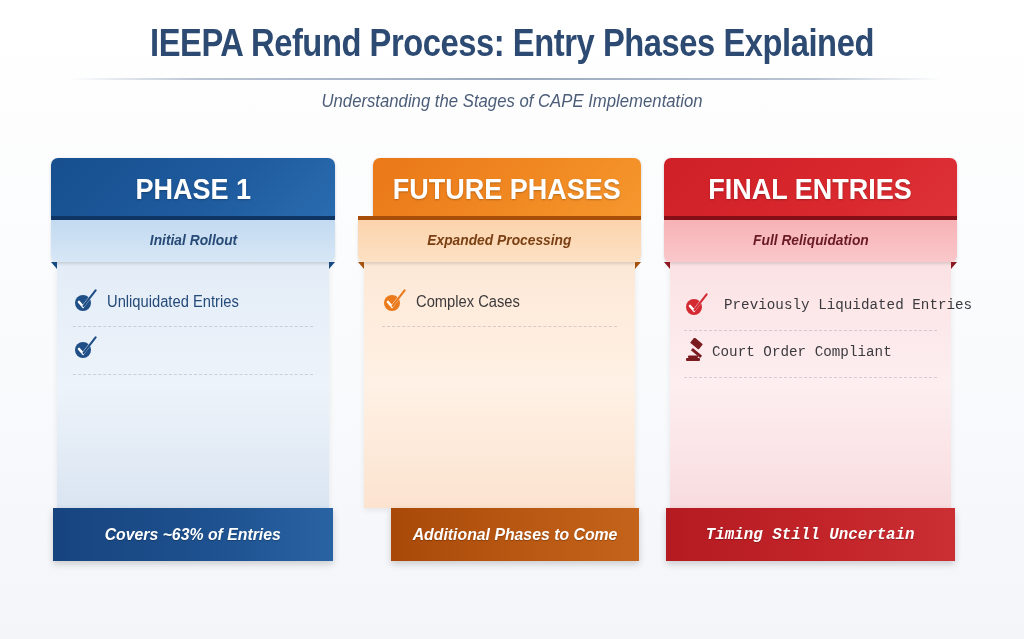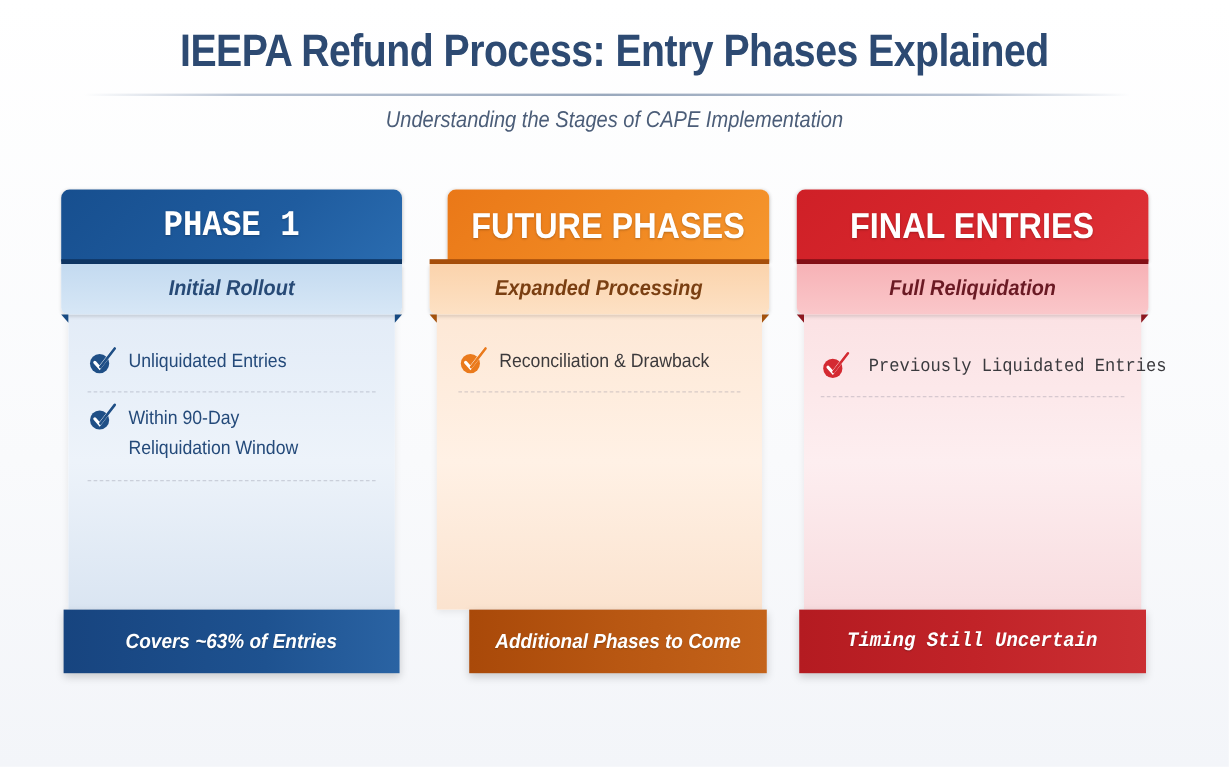--- a/index.html
+++ b/index.html
@@ -19,35 +19,36 @@
   }
   .subtitle {
     position:absolute; left:0; width:1024px; top:90px; text-align:center;
     font-size:19px; font-style:italic; color:#4b5d78;
     transform: scaleX(0.88); transform-origin: 50% 50%;
   }
   .card { position:absolute; top:158px; }
   .card .body {
     position:absolute; left:6px; right:6px; top:104px; height:246px;
     box-shadow: 0 2px 6px rgba(0,0,0,0.08);
+    text-align: center;
   }
   .card .head {
     position:absolute; left:0; right:0; top:0; height:60px;
     border-radius:7px 7px 0 0; text-align:center;
     color:#fff; font-weight:bold; font-size:30px; line-height:62px;
     box-shadow: 0 1px 3px rgba(0,0,0,0.2);
   }
   .card .head span { display:inline-block; transform:scaleX(0.9); text-shadow: 0 1px 2px rgba(0,0,0,0.25); }
   .card .band {
     position:absolute; left:0; right:0; top:58px; height:4px;
   }
   .card .sub {
     position:absolute; left:0; right:0; top:62px; height:42px;
     border-radius:0 0 6px 6px; text-align:center;
-    font-size:18px; font-style:italic; font-weight:bold; line-height:40px;
+    font-size:15px; font-style:italic; font-weight:bold; line-height:40px;
     box-shadow: 0 2px 3px rgba(0,0,0,0.12);
   }
   .card .sub span { display:inline-block; transform:scaleX(0.92); }
   .fold { position:absolute; top:104px; width:0; height:0; }
   .fold.l { left:0; border-top:7px solid; border-left:6px solid transparent; }
   .fold.r { right:0; border-top:7px solid; border-right:6px solid transparent; }
   .items { position:absolute; left:22px; right:22px; top:120px; }
   .item {
     position:relative; display:flex; align-items:flex-start;
     border-bottom:1px dashed rgba(120,120,140,0.28);
@@ -57,21 +58,21 @@
   .item .txt { font-size:16px; line-height:25px; transform:scaleX(0.92); transform-origin:0 50%; white-space:nowrap; }
   .foot {
     position:absolute; left:2px; right:2px; top:350px; height:53px;
     text-align:center; color:#fff; font-style:italic; font-weight:bold; font-size:17px; line-height:53px;
     box-shadow: 0 3px 7px rgba(0,0,0,0.18);
   }
   .foot span { display:inline-block; transform:scaleX(0.93); text-shadow:0 1px 1px rgba(0,0,0,0.25); }
 
   
   #c1 { left:51px; width:284px; }
-  #c1 .head { background: linear-gradient(135deg,#174f8f 0%,#1f5c9f 60%,#2a6cb0 100%); font-family: Liberation Mono, monospace; }
+  #c1 .head { background: linear-gradient(135deg,#174f8f 0%,#1f5c9f 60%,#2a6cb0 100%); }
   #c1 .band { background:#0e3563; }
   #c1 .sub { background: linear-gradient(180deg,#c3daf0 0%,#d7e7f6 100%); color:#274a76; }
   #c1 .fold { color:#174a82; }
   #c1 .fold.l, #c1 .fold.r { border-top-color:#174a82; }
   #c1 .body { background: linear-gradient(180deg,#e3ecf7 0%,#edf3fa 50%,#dae5f2 100%); }
   #c1 .txt { color:#244a7a; }
   #c1 .foot { background: linear-gradient(90deg,#17447f 0%,#1e5290 60%,#2a63a3 100%); }
 
   
   #c2 { left:358px; width:283px; }
@@ -110,45 +111,41 @@
           <path d="M10 19.5 L22 4" stroke="#1f4f86" stroke-width="2.2" fill="none" stroke-linecap="round" transform="translate(0.6,-0.6)"></path>
         </svg>
         <span class="txt">Unliquidated Entries</span>
       </div>
       <div class="item" style="padding-bottom:14px;">
         <svg class="ico" viewBox="0 0 26 26">
           <circle cx="10" cy="16" r="8" fill="#1f4f86"></circle>
           <path d="M6 15 L10 19.5 L22 4" stroke="#fff" stroke-width="2.6" fill="none" stroke-linecap="round"></path>
           <path d="M10 19.5 L22 4" stroke="#1f4f86" stroke-width="2.2" fill="none" stroke-linecap="round" transform="translate(0.6,-0.6)"></path>
         </svg>
-        <div>
-          <div class="txt">Within 90-Day</div>
-          <div class="txt">Reliquidation Window</div>
-        </div>
       </div>
     </div>
   </div>
   <div class="head"><span>PHASE 1</span></div>
   <div class="band"></div>
   <div class="sub"><span>Initial Rollout</span></div>
   <div class="fold l"></div>
   <div class="fold r"></div>
   <div class="foot"><span>Covers ~63% of Entries</span></div>
 </div>
 
 <div class="card" id="c2">
   <div class="body">
     <div class="items" style="left:18px;right:18px;top:18px;">
       <div class="item">
         <svg class="ico" viewBox="0 0 26 26">
           <circle cx="10" cy="16" r="8" fill="#ea7a1c"></circle>
           <path d="M6 15 L10 19.5 L22 4" stroke="#fff" stroke-width="2.6" fill="none" stroke-linecap="round"></path>
           <path d="M10 19.5 L22 4" stroke="#ea7a1c" stroke-width="2.2" fill="none" stroke-linecap="round" transform="translate(0.6,-0.6)"></path>
         </svg>
-        <span class="txt">Reconciliation &amp; Drawback</span>
+        <span class="txt">Complex Cases</span>
       </div>
     </div>
   </div>
   <div class="head"><span>FUTURE PHASES</span></div>
   <div class="band"></div>
   <div class="sub"><span>Expanded Processing</span></div>
   <div class="fold l"></div>
   <div class="fold r"></div>
   <div class="foot"><span>Additional Phases to Come</span></div>
 </div>
@@ -157,20 +154,31 @@
   <div class="body">
     <div class="items" style="left:14px;right:14px;top:22px;font-family:Liberation Mono, monospace;">
       <div class="item">
         <svg class="ico" viewBox="0 0 26 26">
           <circle cx="10" cy="16" r="8" fill="#d42a32"></circle>
           <path d="M6 15 L10 19.5 L22 4" stroke="#fff" stroke-width="2.6" fill="none" stroke-linecap="round"></path>
           <path d="M10 19.5 L22 4" stroke="#d42a32" stroke-width="2.2" fill="none" stroke-linecap="round" transform="translate(0.6,-0.6)"></path>
         </svg>
         <span class="txt" style="margin-left:6px;">Previously Liquidated Entries</span>
       </div>
+      <div class="item">
+        <svg class="ico" viewBox="0 0 26 26" style="margin-right:2px;">
+          <g fill="#7a1b1f">
+            <rect x="7" y="2" width="11" height="7" rx="1" transform="rotate(40 12.5 5.5)"></rect>
+            <rect x="11" y="9" width="3" height="12" transform="rotate(-50 12.5 15)"></rect>
+            <rect x="2" y="20" width="14" height="3" rx="1"></rect>
+            <rect x="4" y="17.5" width="10" height="2.5" rx="1"></rect>
+          </g>
+        </svg>
+        <span class="txt">Court Order Compliant</span>
+      </div>
     </div>
   </div>
   <div class="head"><span>FINAL ENTRIES</span></div>
   <div class="band"></div>
   <div class="sub"><span>Full Reliquidation</span></div>
   <div class="fold l"></div>
   <div class="fold r"></div>
   <div class="foot"><span>Timing Still Uncertain</span></div>
 </div>
 

